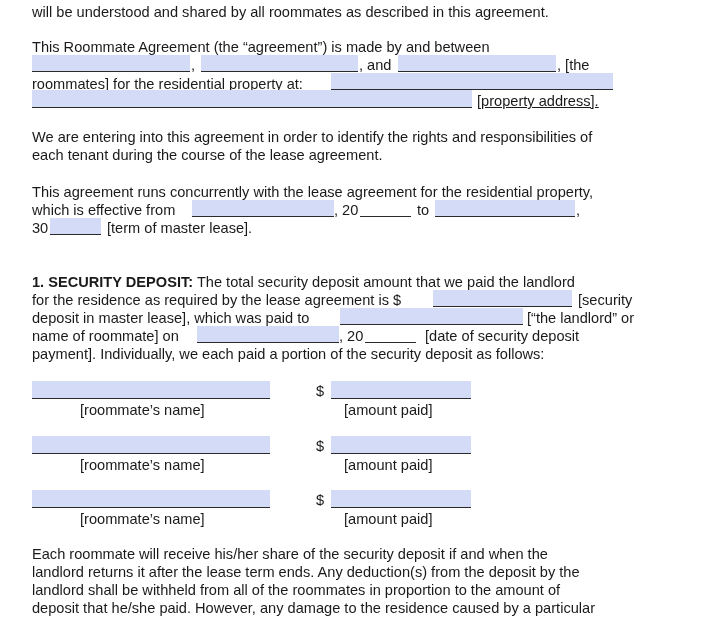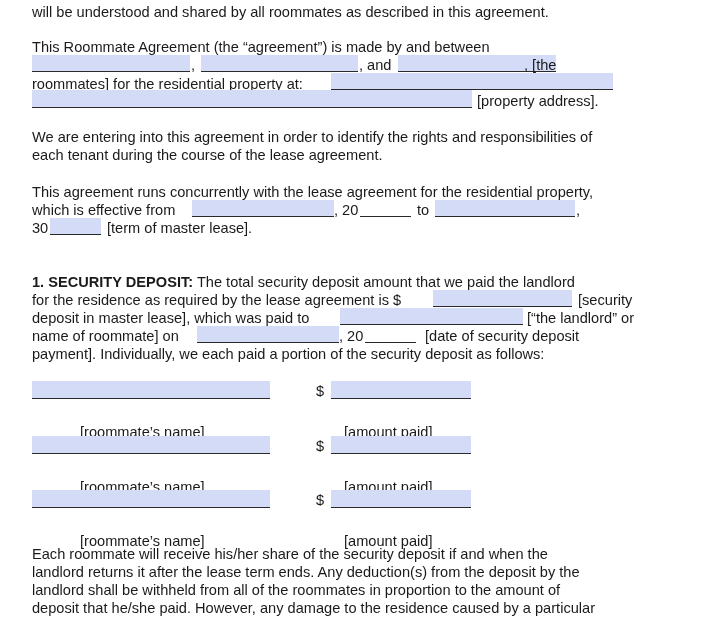--- a/index.html
+++ b/index.html
@@ -3,42 +3,42 @@
 <meta charset="utf-8">
 <style>
   html, body { margin:0; padding:0; background:#ffffff; }
   body {
     width:710px; height:620px; overflow:hidden; position:relative;
     font-family:"Liberation Sans", sans-serif; font-size:14.6px; color:#1a1a1a;
   }
   .line { position:absolute; left:32px; white-space:nowrap; line-height:18px; height:18px; }
   .abs-field { position:absolute; background:#d3dbf7; border-bottom:1.5px solid #2a2a2a; box-sizing:border-box; }
   .bold { font-weight:bold; }
-  .caption { position:absolute; white-space:nowrap; line-height:18px;margin-top:22px; }
+  .caption { position:absolute; white-space:nowrap; line-height:18px; }
   .dollar { position:absolute; white-space:nowrap; line-height:18px; }
 </style>
 </head>
 <body>
 
 <div class="line" style="top:3px;text-align:center;">will be understood and shared by all roommates as described in this agreement.</div>
 
 <div class="line" style="top:38px;">This Roommate Agreement (the “agreement”) is made by and between</div>
 
 <div class="abs-field" style="left:32px; top:55px; width:158px; height:17px;"></div>
 <div class="line" style="left:191px; top:56px;">,</div>
 <div class="abs-field" style="left:201px; top:55px; width:157px; height:17px;"></div>
 <div class="line" style="left:359px; top:56px;">, and</div>
 <div class="abs-field" style="left:398px; top:55px; width:158px; height:17px;"></div>
-<div class="line" style="left:524px; top:56px;">, [the</div>
+<div class="line" style="left:557px; top:56px;">, [the</div>
 
 <div class="line" style="top:75px;">roommates] for the residential property at:</div>
 <div class="abs-field" style="left:331px; top:73px; width:282px; height:17px;"></div>
 
 <div class="abs-field" style="left:32px; top:90px; width:440px; height:18px;"></div>
-<div class="line" style="left:477px; top:92px;">[property address].</div>
+<div class="line" style="left:477px; top:92px;text-decoration:underline;">[property address].</div>
 
 <div class="line" style="top:128px;">We are entering into this agreement in order to identify the rights and responsibilities of</div>
 <div class="line" style="top:146px;">each tenant during the course of the lease agreement.</div>
 
 <div class="line" style="top:183px;">This agreement runs concurrently with the lease agreement for the residential property,</div>
 <div class="line" style="top:201px;">which is effective from</div>
 <div class="abs-field" style="left:192px; top:200px; width:142px; height:17px;"></div>
 <div class="line" style="left:334px; top:201px;">, 20</div>
 <div class="abs-field" style="left:360px; top:212px; width:51px; height:5px; background:transparent;"></div>
 <div class="line" style="left:417px; top:201px;">to</div>

